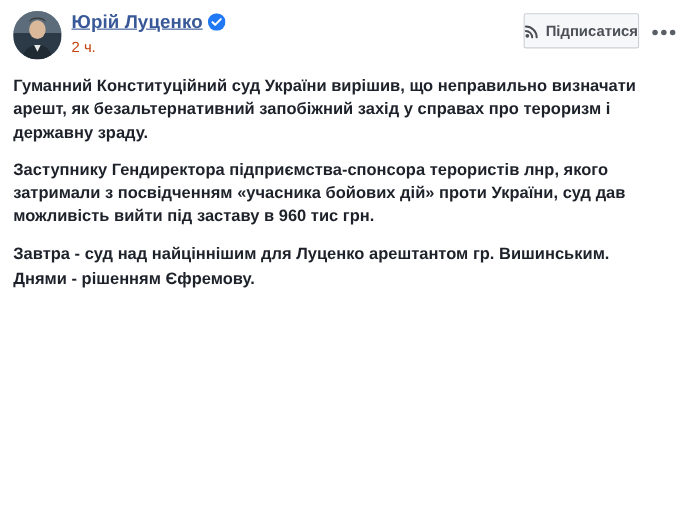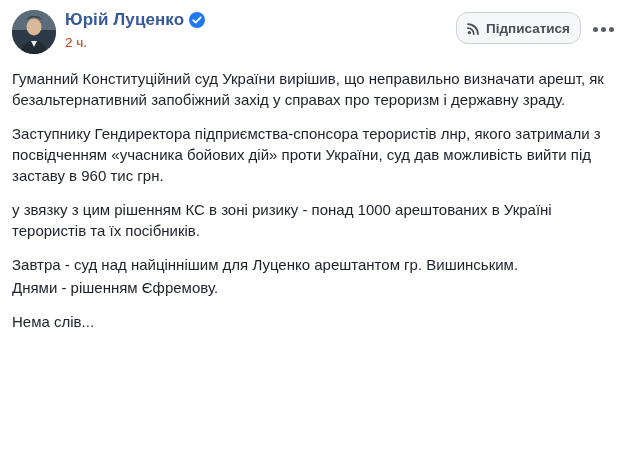--- a/index.html
+++ b/index.html
@@ -53,20 +53,21 @@
     display: flex;
     align-items: center;
     line-height: 1;
   }
 
   .page-name {
     font-size: 17px;
     font-weight: bold;
     color: #385898;
     letter-spacing: 0.1px;
+    text-decoration: underline;
   }
 
   .verified {
     margin-left: 5px;
     width: 16px;
     height: 16px;
     display: inline-block;
     flex: 0 0 16px;
   }
 
@@ -82,23 +83,23 @@
     margin-left: auto;
     padding-top: 2px;
   }
 
   .follow-btn {
     display: flex;
     align-items: center;
     justify-content: center;
     background: #f6f7f9;
     border: 1px solid #ccd0d5;
-    border-radius: 12px;
+    border-radius: 2px;
     height: 30px;
-    padding: 0 10px;
+    padding: 0 0;
     font-size: 13.5px;
     font-weight: bold;
     color: #4b4f56;
     cursor: pointer;
     white-space: nowrap;
   }
   .follow-btn .rss-icon {
     width: 13px;
     height: 13px;
     margin-right: 6px;
@@ -119,20 +120,21 @@
     height: 5px;
     border-radius: 50%;
     background: #5a5f66;
     display: block;
   }
 
   
   .post-body {
     padding: 14px 12px 0 12px;
     box-sizing: border-box;
+    font-weight: bold;
   }
 
   .para {
     font-size: 15px;
     line-height: 21px;
     color: #1d2129;
     margin: 0 0 13px 0;
     word-wrap: break-word;
   }
   .para.tight {
@@ -190,19 +192,17 @@
           <i></i>
           <i></i>
       </div>
     </div>
 
   </div>
 
   <div class="post-body">
     <p class="para">Гуманний Конституційний суд України вирішив, що неправильно визначати арешт, як безальтернативний запобіжний захід у справах про тероризм і державну зраду.</p>
     <p class="para">Заступнику Гендиректора підприємства-спонсора терористів лнр, якого затримали з посвідченням «учасника бойових дій» проти України, суд дав можливість вийти під заставу в 960 тис грн.</p>
-    <p class="para">у звязку з цим рішенням КС в зоні ризику - понад 1000 арештованих в Україні терористів та їх посібників.</p>
     <p class="para tight">Завтра - суд над найціннішим для Луценко арештантом гр. Вишинським.</p>
     <p class="para">Днями - рішенням Єфремову.</p>
-    <p class="para tight gap-before">Нема слів...</p>
   </div>
 
 </div>
 
 </body></html>

